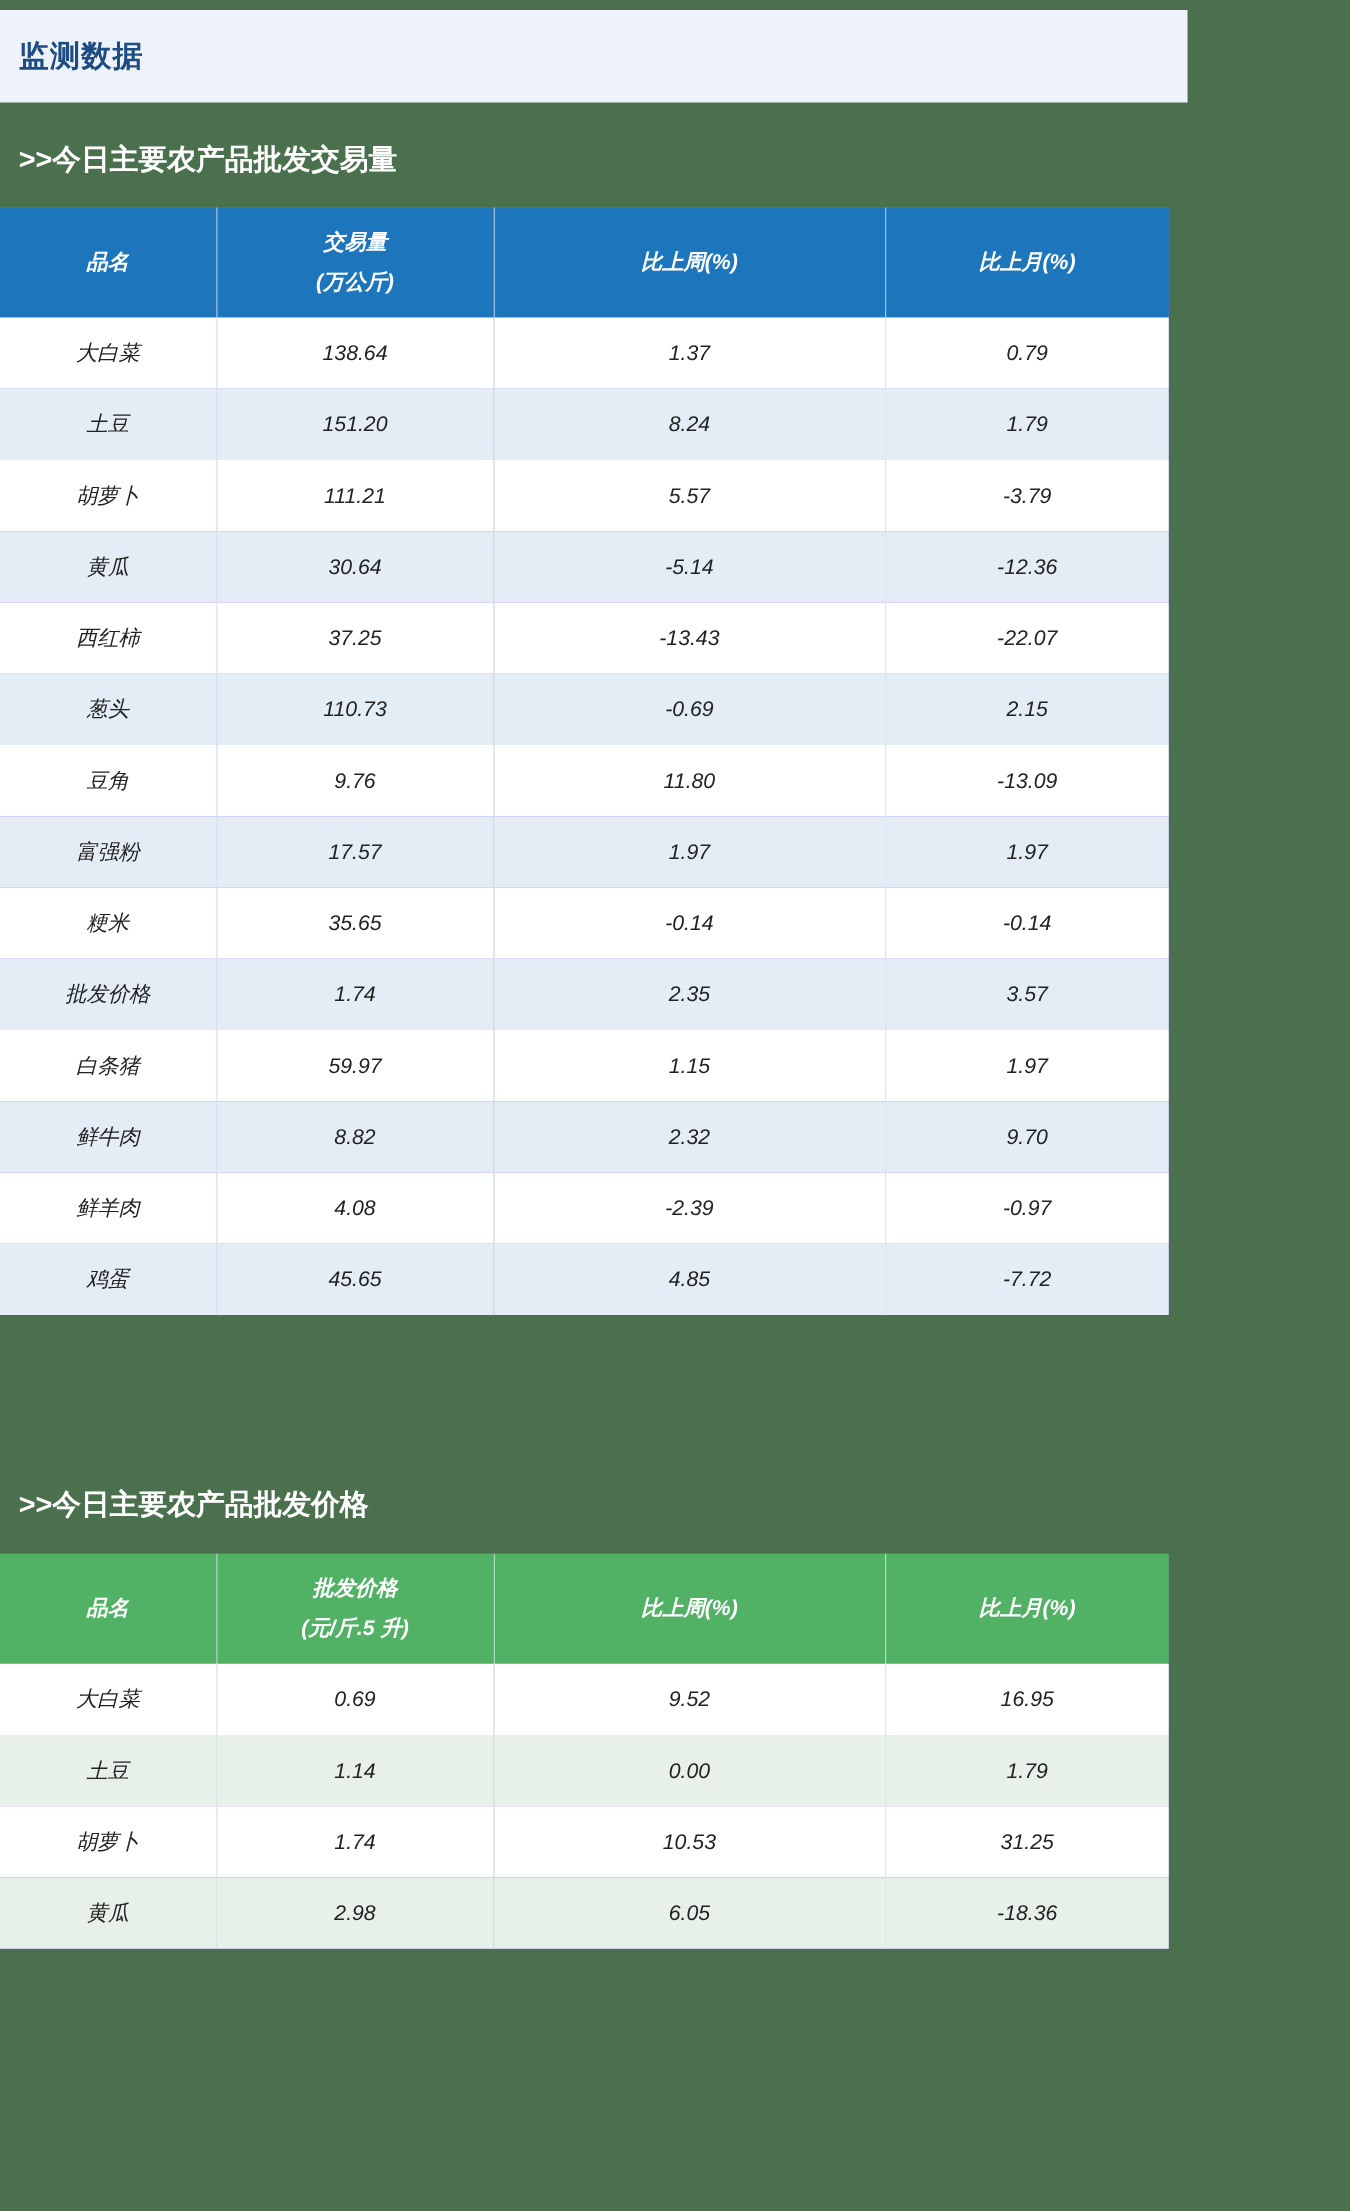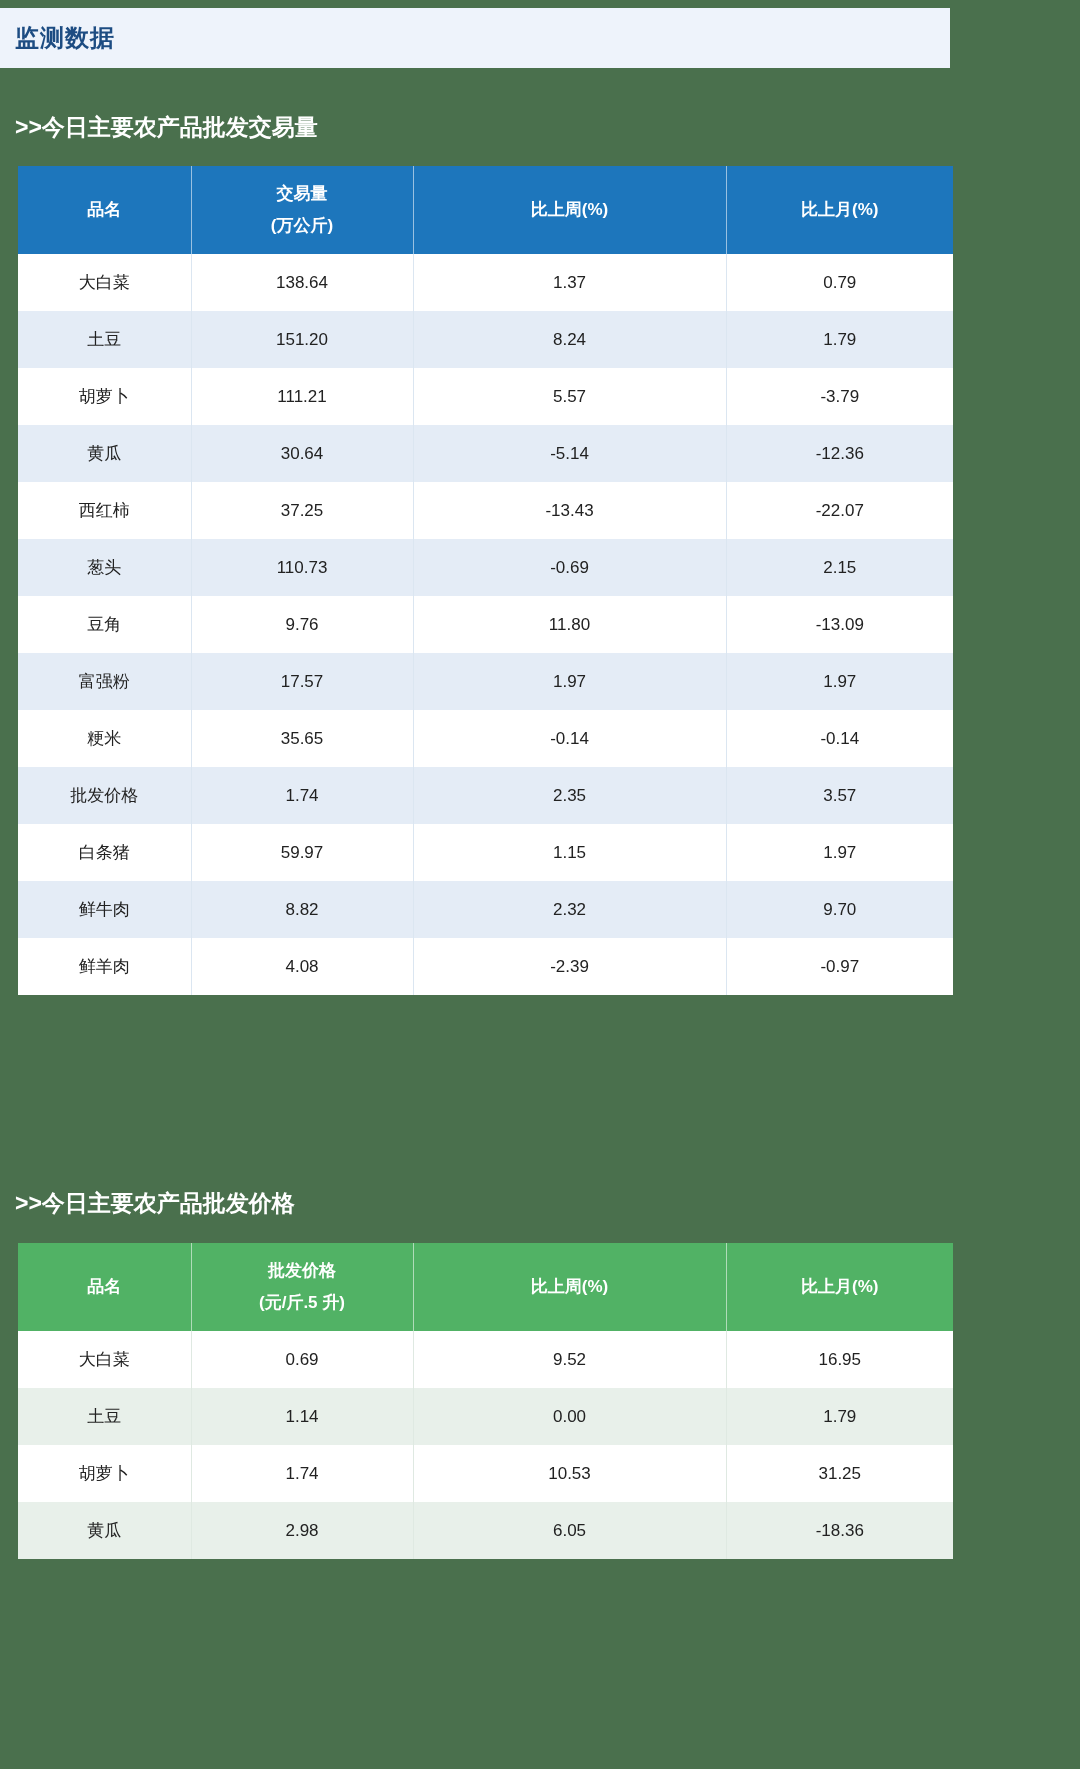--- a/index.html
+++ b/index.html
@@ -19,21 +19,21 @@
     width: 1080px;
     height: 1769px;
   }
 
   
   .banner {
     position: absolute;
     left: 0;
     top: 8px;
     width: 950px;
-    height: 60px;
+    height: 74px;
     background: #eef3fb;
     display: flex;
     align-items: center;
   }
   .banner-title {
     margin-left: 15px;
     color: #1d4c82;
     font-size: 24px;
     font-weight: bold;
     letter-spacing: 1px;
@@ -54,25 +54,26 @@
   }
   .sec2 {
     position: absolute;
     left: 15px;
     top: 1188px;
   }
 
   
   .data-table {
     position: absolute;
-    left: 18px;
+    left: 0;
     width: 935px;
     border-collapse: collapse;
     table-layout: fixed;
     background: #8b5cf6;
+    font-style: italic;
   }
   #table-volume { top: 166px; }
   #table-price  { top: 1243px; }
 
   .data-table col.c-name  { width: 173px; }
   .data-table col.c-val   { width: 222px; }
   .data-table col.c-week  { width: 313px; }
   .data-table col.c-month { width: 227px; }
 
   .data-table th {
@@ -234,20 +235,26 @@
           <td>8.82</td>
           <td>2.32</td>
           <td>9.70</td>
         </tr>
         <tr>
           <td>鲜羊肉</td>
           <td>4.08</td>
           <td>-2.39</td>
           <td>-0.97</td>
         </tr>
+        <tr>
+          <td>鸡蛋</td>
+          <td>45.65</td>
+          <td>4.85</td>
+          <td>-7.72</td>
+        </tr>
       </tbody>
   </table>
 
   <div class="section-heading sec2">&gt;&gt;今日主要农产品批发价格</div>
 
   <table class="data-table" id="table-price">
     <colgroup>
       <col class="c-name">
         <col class="c-val">
         <col class="c-week">

